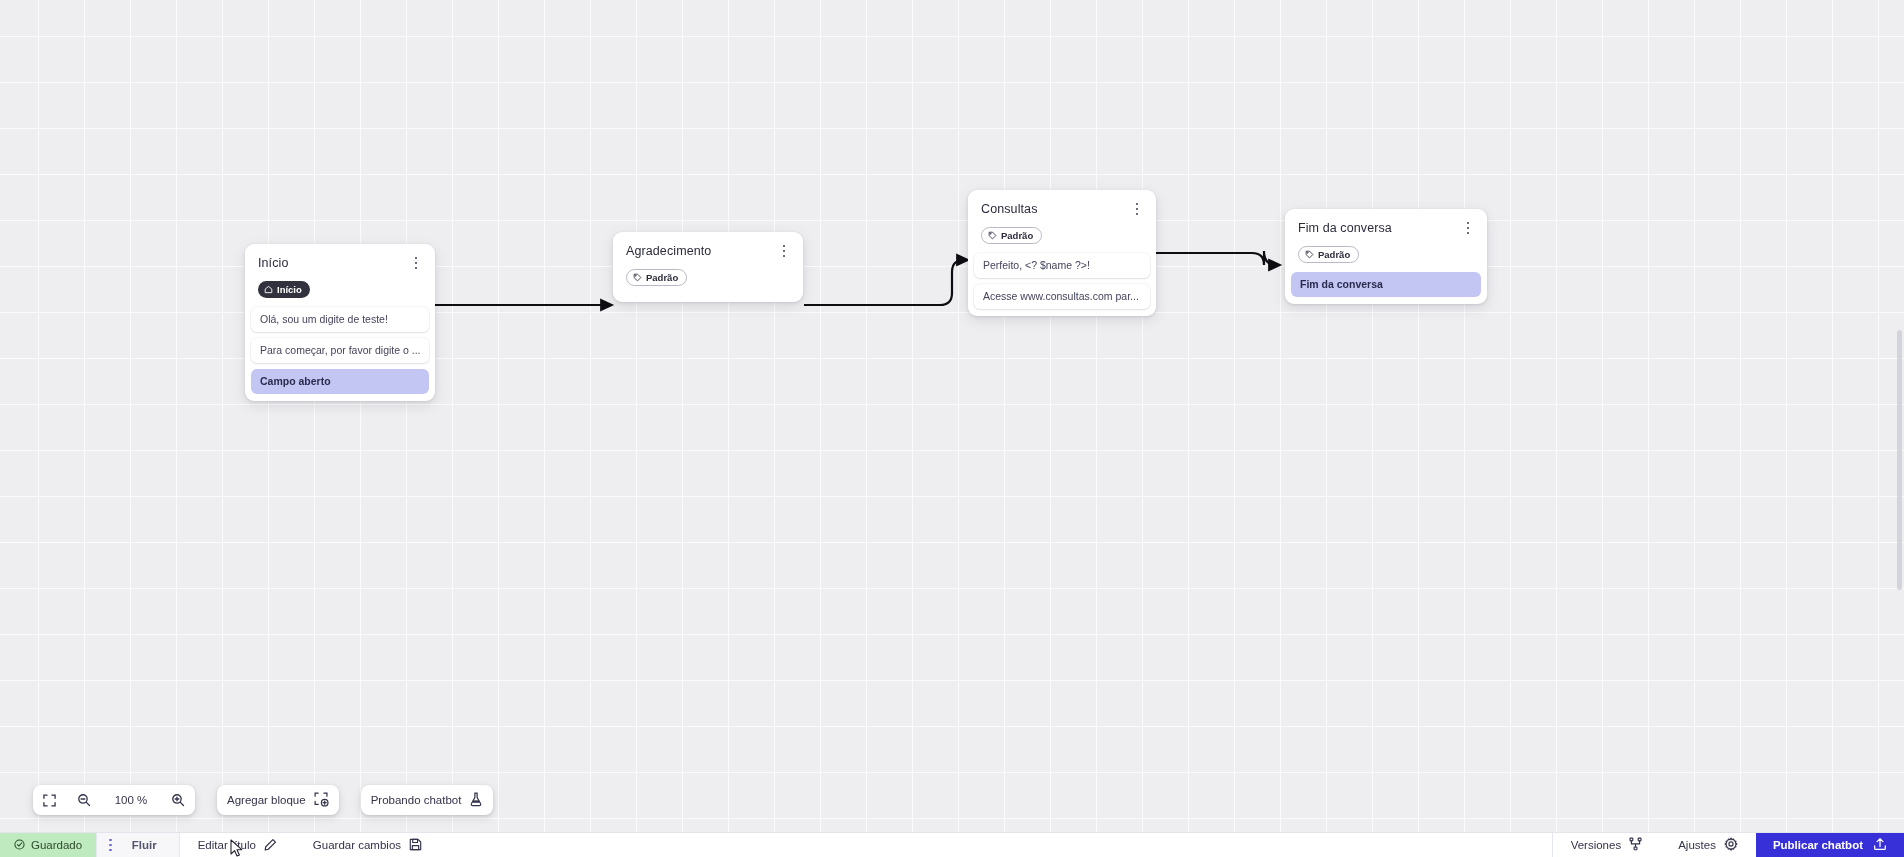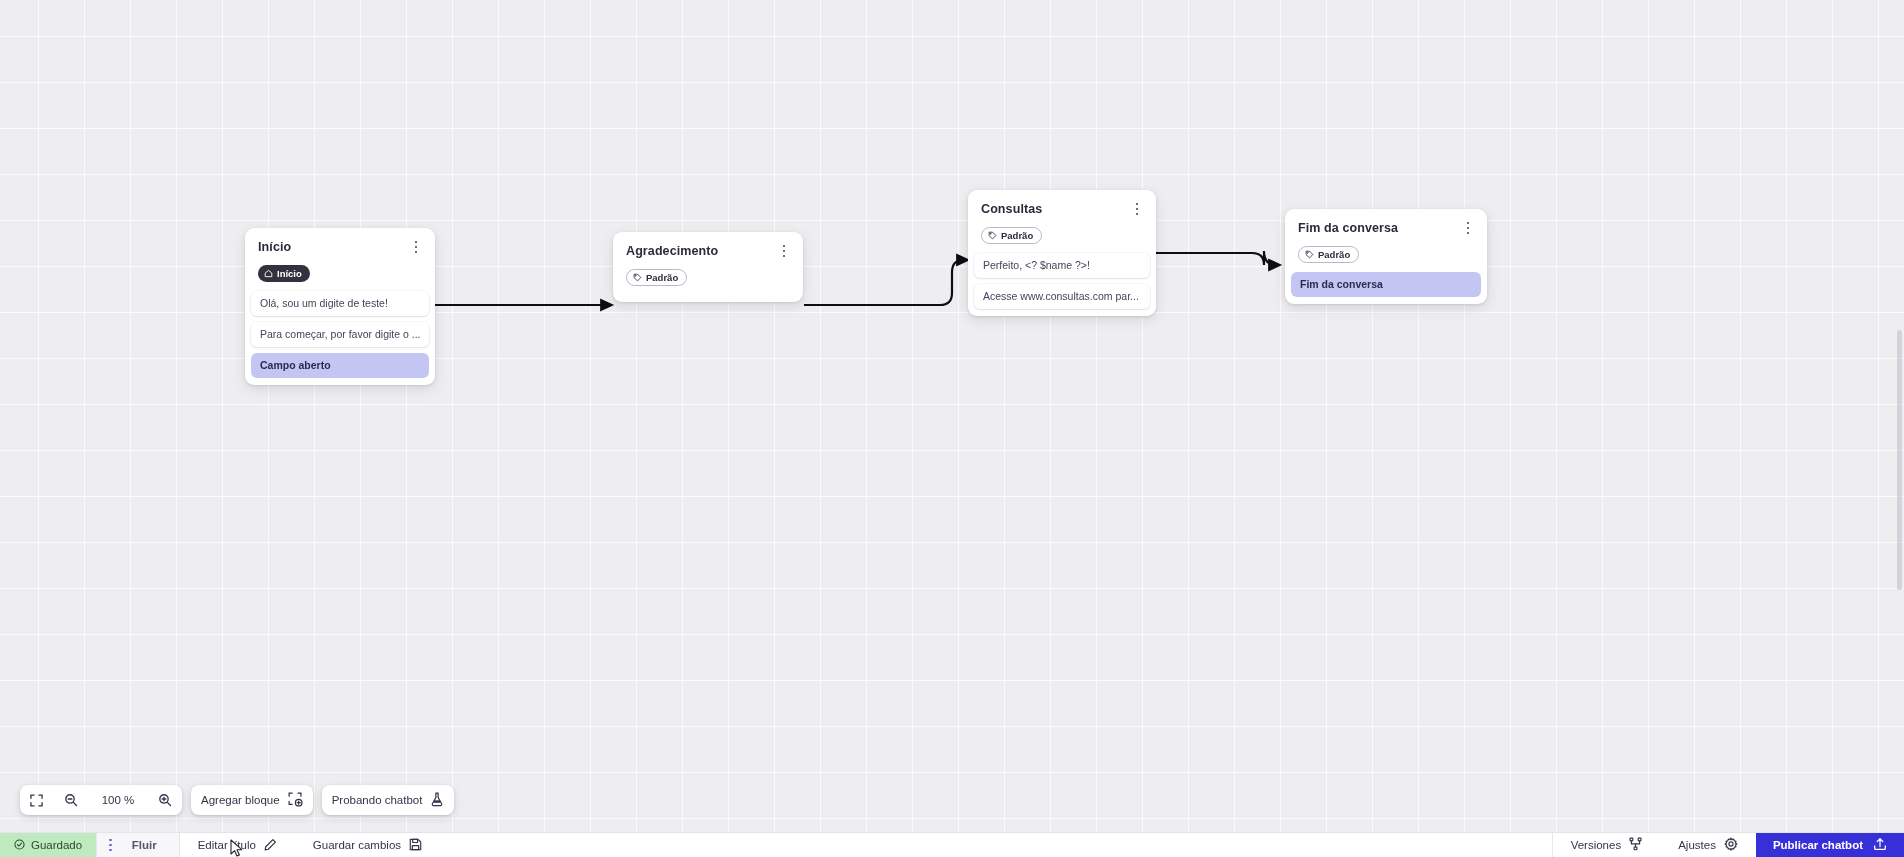--- a/index.html
+++ b/index.html
@@ -37,21 +37,21 @@
     user-select: none;
   }
   .node-head {
     display: flex;
     align-items: flex-start;
     justify-content: space-between;
     padding: 11px 11px 0 13px;
   }
   .node-title {
     font-size: 12.5px;
-    font-weight: bold;
+    font-weight: normal;
     color: #2b2b3c;
     letter-spacing: 0.1px;
     line-height: 15px;
     padding-top: 1px;
   }
   .kebab {
     width: 16px; height: 18px;
     display: flex; flex-direction: column;
     align-items: center; justify-content: center;
     gap: 2.5px;
@@ -105,20 +105,21 @@
   }
   .tb-group {
     background: #ffffff;
     border-radius: 8px;
     box-shadow: 0 1px 3px rgba(20,20,45,0.14), 0 3px 10px rgba(20,20,45,0.10);
     height: 30px;
     display: flex;
     align-items: center;
     padding: 0 10px;
     gap: 21px;
+    margin-left: 13px;
   }
   .tb-btn {
     display: flex; align-items: center; gap: 8px;
     cursor: pointer;
     font-size: 11.5px;
     color: #33334a;
     height: 100%;
     text-align: center;
   }
   .tb-icon { display: flex; align-items: center; justify-content: center; cursor: pointer; }
@@ -202,21 +203,21 @@
       </marker>
     </defs>
 
     <path d="M434,305 L612,305" fill="none" stroke="#0d0d12" stroke-width="2.2" marker-end="url(#arrow)"></path>
 
     <path d="M804,305 L940,305 Q952,305 952,293 L952,272 Q952,260 964,260 L968,260" fill="none" stroke="#0d0d12" stroke-width="2.2" marker-end="url(#arrow)"></path>
 
     <path d="M1156,253 L1252,253 Q1264,253 1264,265 L1264,251 Q1264,265 1276,265 L1280,265" fill="none" stroke="#0d0d12" stroke-width="2.2" marker-end="url(#arrow)"></path>
   </svg>
 
-  <div class="node" style="left:245px; top:228px; width:190px;">
+  <div class="node" style="left:245px; top:244px; width:190px;">
     <div class="node-head">
       <div class="node-title">Início</div>
       <div class="kebab">
           <i></i>
           <i></i>
           <i></i>
         </div>
     </div>
     <div class="badge-row">
       <span class="badge dark">

